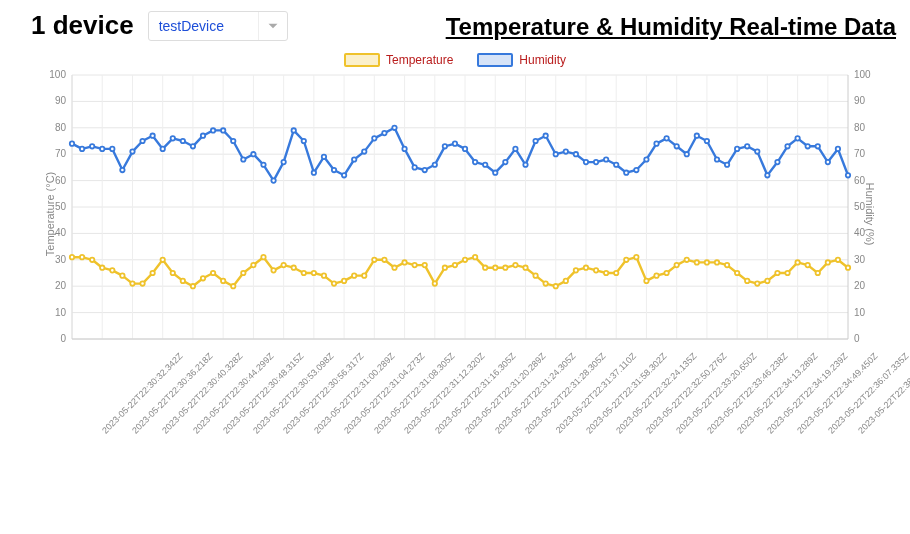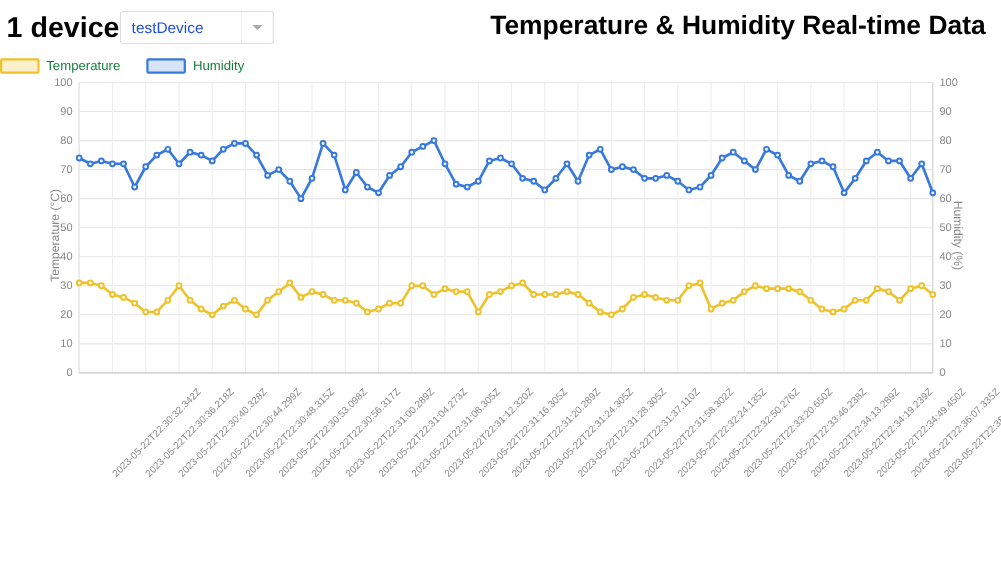--- a/index.html
+++ b/index.html
@@ -1,23 +1,23 @@
 <!DOCTYPE html>
 <html><head>
 <meta charset="utf-8">
 <style>
   * { box-sizing: border-box; margin: 0; padding: 0; }
   body { font-family: Arial, Helvetica, sans-serif; background: #fff; width: 910px; height: 534px; overflow: hidden; }
-  .header { display: flex; align-items: flex-start; padding: 10px 14px 0 6px; }
+  .header { display: flex; align-items: flex-end; padding: 10px 14px 0 31px; gap: 14px; }
   .device-count { font-weight: 700; font-size: 26px; }
   .select-wrap { position: relative; border: 1px solid #ddd; border-radius: 3px; padding: 6px 34px 6px 10px; font-size: 14px; color: #1d4ed8; cursor: pointer; min-width: 140px; }
   .select-wrap::after { content: ""; position: absolute; right: 0; top: 0; bottom: 0; width: 28px; border-left: 1px solid #eee; }
   .chev { position: absolute; right: 8px; top: 50%; transform: translateY(-50%); width: 12px; height: 12px; fill: #aaa; }
-  .chart-title { font-weight: 800; font-size: 24px; margin-left: auto; }
-  .legend { display: flex; gap: 24px; margin-top: 12px; font-size: 12px; color: #15803d; }
+  .chart-title { font-weight: 800; font-size: 24px; margin-left: auto; text-decoration: underline; }
+  .legend { display: flex; justify-content: center; gap: 24px; margin-top: 12px; font-size: 12px; color: #b91c1c; }
   .legend-item { display: flex; align-items: center; gap: 6px; }
   .legend-swatch { width: 36px; height: 14px; border-radius: 2px; }
   .legend-temp { border: 2px solid #efc22b; background: rgba(239,194,43,0.25); }
   .legend-hum  { border: 2px solid #3779dc; background: rgba(55,121,220,0.20); }
   .chart-frame { position: relative; margin: 2px 14px 0 14px; }
   .chart-svg { display: block; }
   .y-label-left { position: absolute; left: -6px; top: 50%; transform: translateY(-50%) rotate(-90deg); transform-origin: center; font-size: 11px; color: #888; }
   .y-label-right { position: absolute; right: -6px; top: 50%; transform: translateY(-50%) rotate(90deg); transform-origin: center; font-size: 11px; color: #888; }
   .x-tick-labels { position: absolute; font-size: 9px; color: #888; }
   .x-tick-label { position: absolute; white-space: nowrap; transform: rotate(-45deg); transform-origin: top right; text-align: right; }

